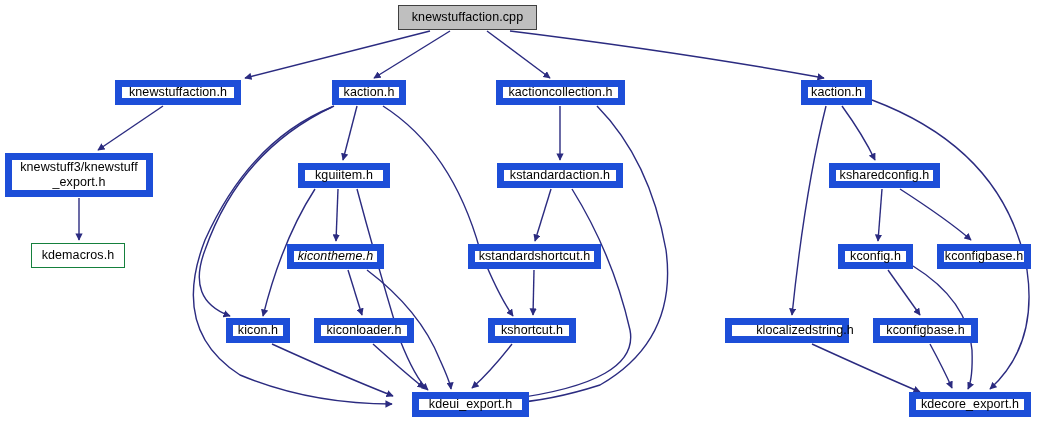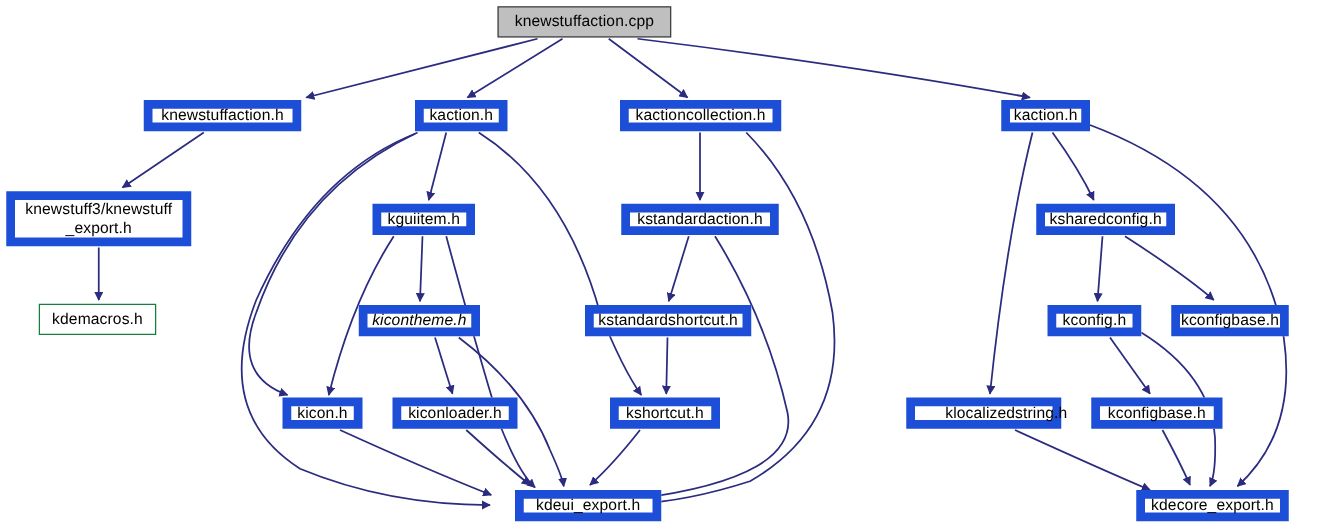--- a/index.html
+++ b/index.html
@@ -92,21 +92,21 @@
       </g>
   </svg>
   <div id="node-layer">
       <div class="node root" style="left: 398px; top: 5px; width: 139px; height: 25px;">knewstuffaction.cpp</div>
       <div class="node" style="left: 115px; top: 80px; width: 126px; height: 25px;">knewstuffaction.h</div>
       <div class="node" style="left: 332px; top: 80px; width: 74px; height: 25px;">kaction.h</div>
       <div class="node" style="left: 496px; top: 80px; width: 129px; height: 25px;">kactioncollection.h</div>
       <div class="node" style="left: 801px; top: 80px; width: 71px; height: 25px;">kaction.h</div>
       <div class="node" style="left: 5px; top: 153px; width: 148px; height: 44px;">knewstuff3/knewstuff
 _export.h</div>
-      <div class="node" style="left: 298px; top: 163px; width: 82px; height: 25px;">kguiitem.h</div>
+      <div class="node" style="left: 298px; top: 163px; width: 92px; height: 25px;">kguiitem.h</div>
       <div class="node" style="left: 497px; top: 163px; width: 126px; height: 25px;">kstandardaction.h</div>
       <div class="node" style="left: 829px; top: 163px; width: 111px; height: 25px;">ksharedconfig.h</div>
       <div class="node dim" style="left: 31px; top: 243px; width: 94px; height: 25px;">kdemacros.h</div>
       <div class="node" style="left: 287px; top: 244px; width: 97px; height: 25px; font-style: italic;">kicontheme.h</div>
       <div class="node" style="left: 468px; top: 244px; width: 133px; height: 25px;">kstandardshortcut.h</div>
       <div class="node" style="left: 838px; top: 244px; width: 75px; height: 25px; text-align: center;">kconfig.h</div>
       <div class="node" style="left: 937px; top: 244px; width: 94px; height: 25px;">kconfigbase.h</div>
       <div class="node" style="left: 226px; top: 318px; width: 64px; height: 25px;">kicon.h</div>
       <div class="node" style="left: 314px; top: 318px; width: 100px; height: 25px;">kiconloader.h</div>
       <div class="node" style="left: 488px; top: 318px; width: 88px; height: 25px;">kshortcut.h</div>

